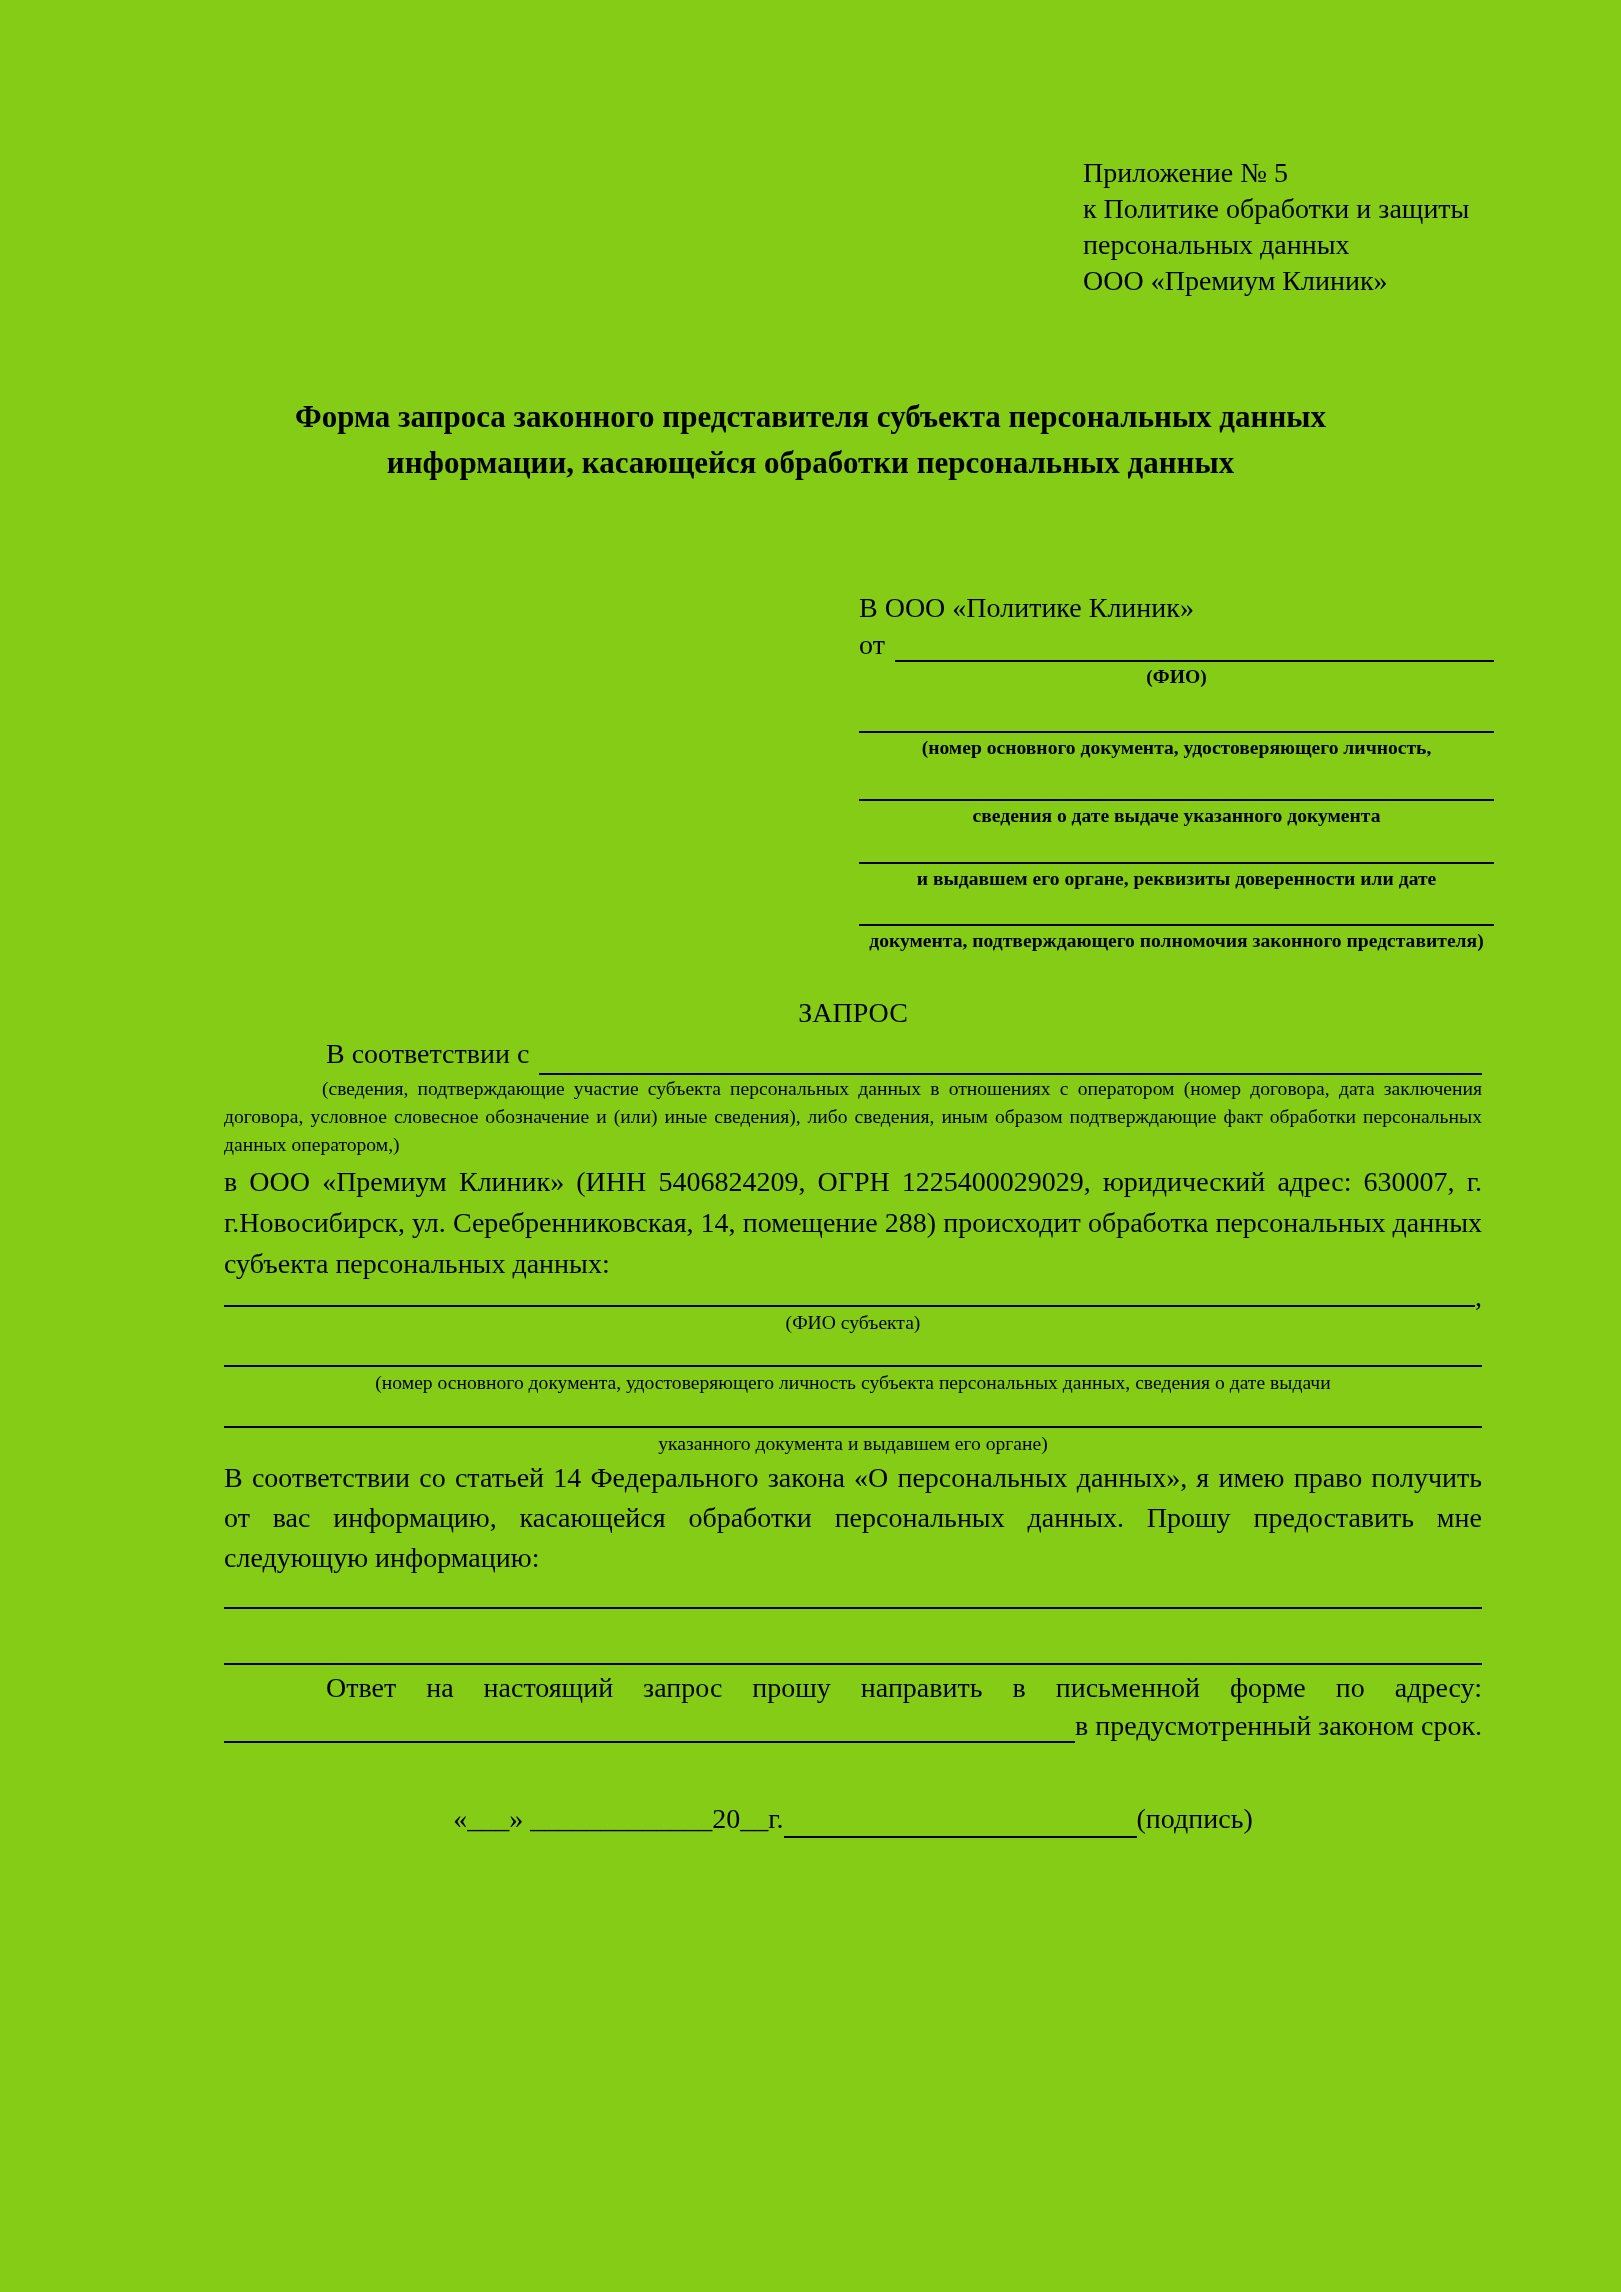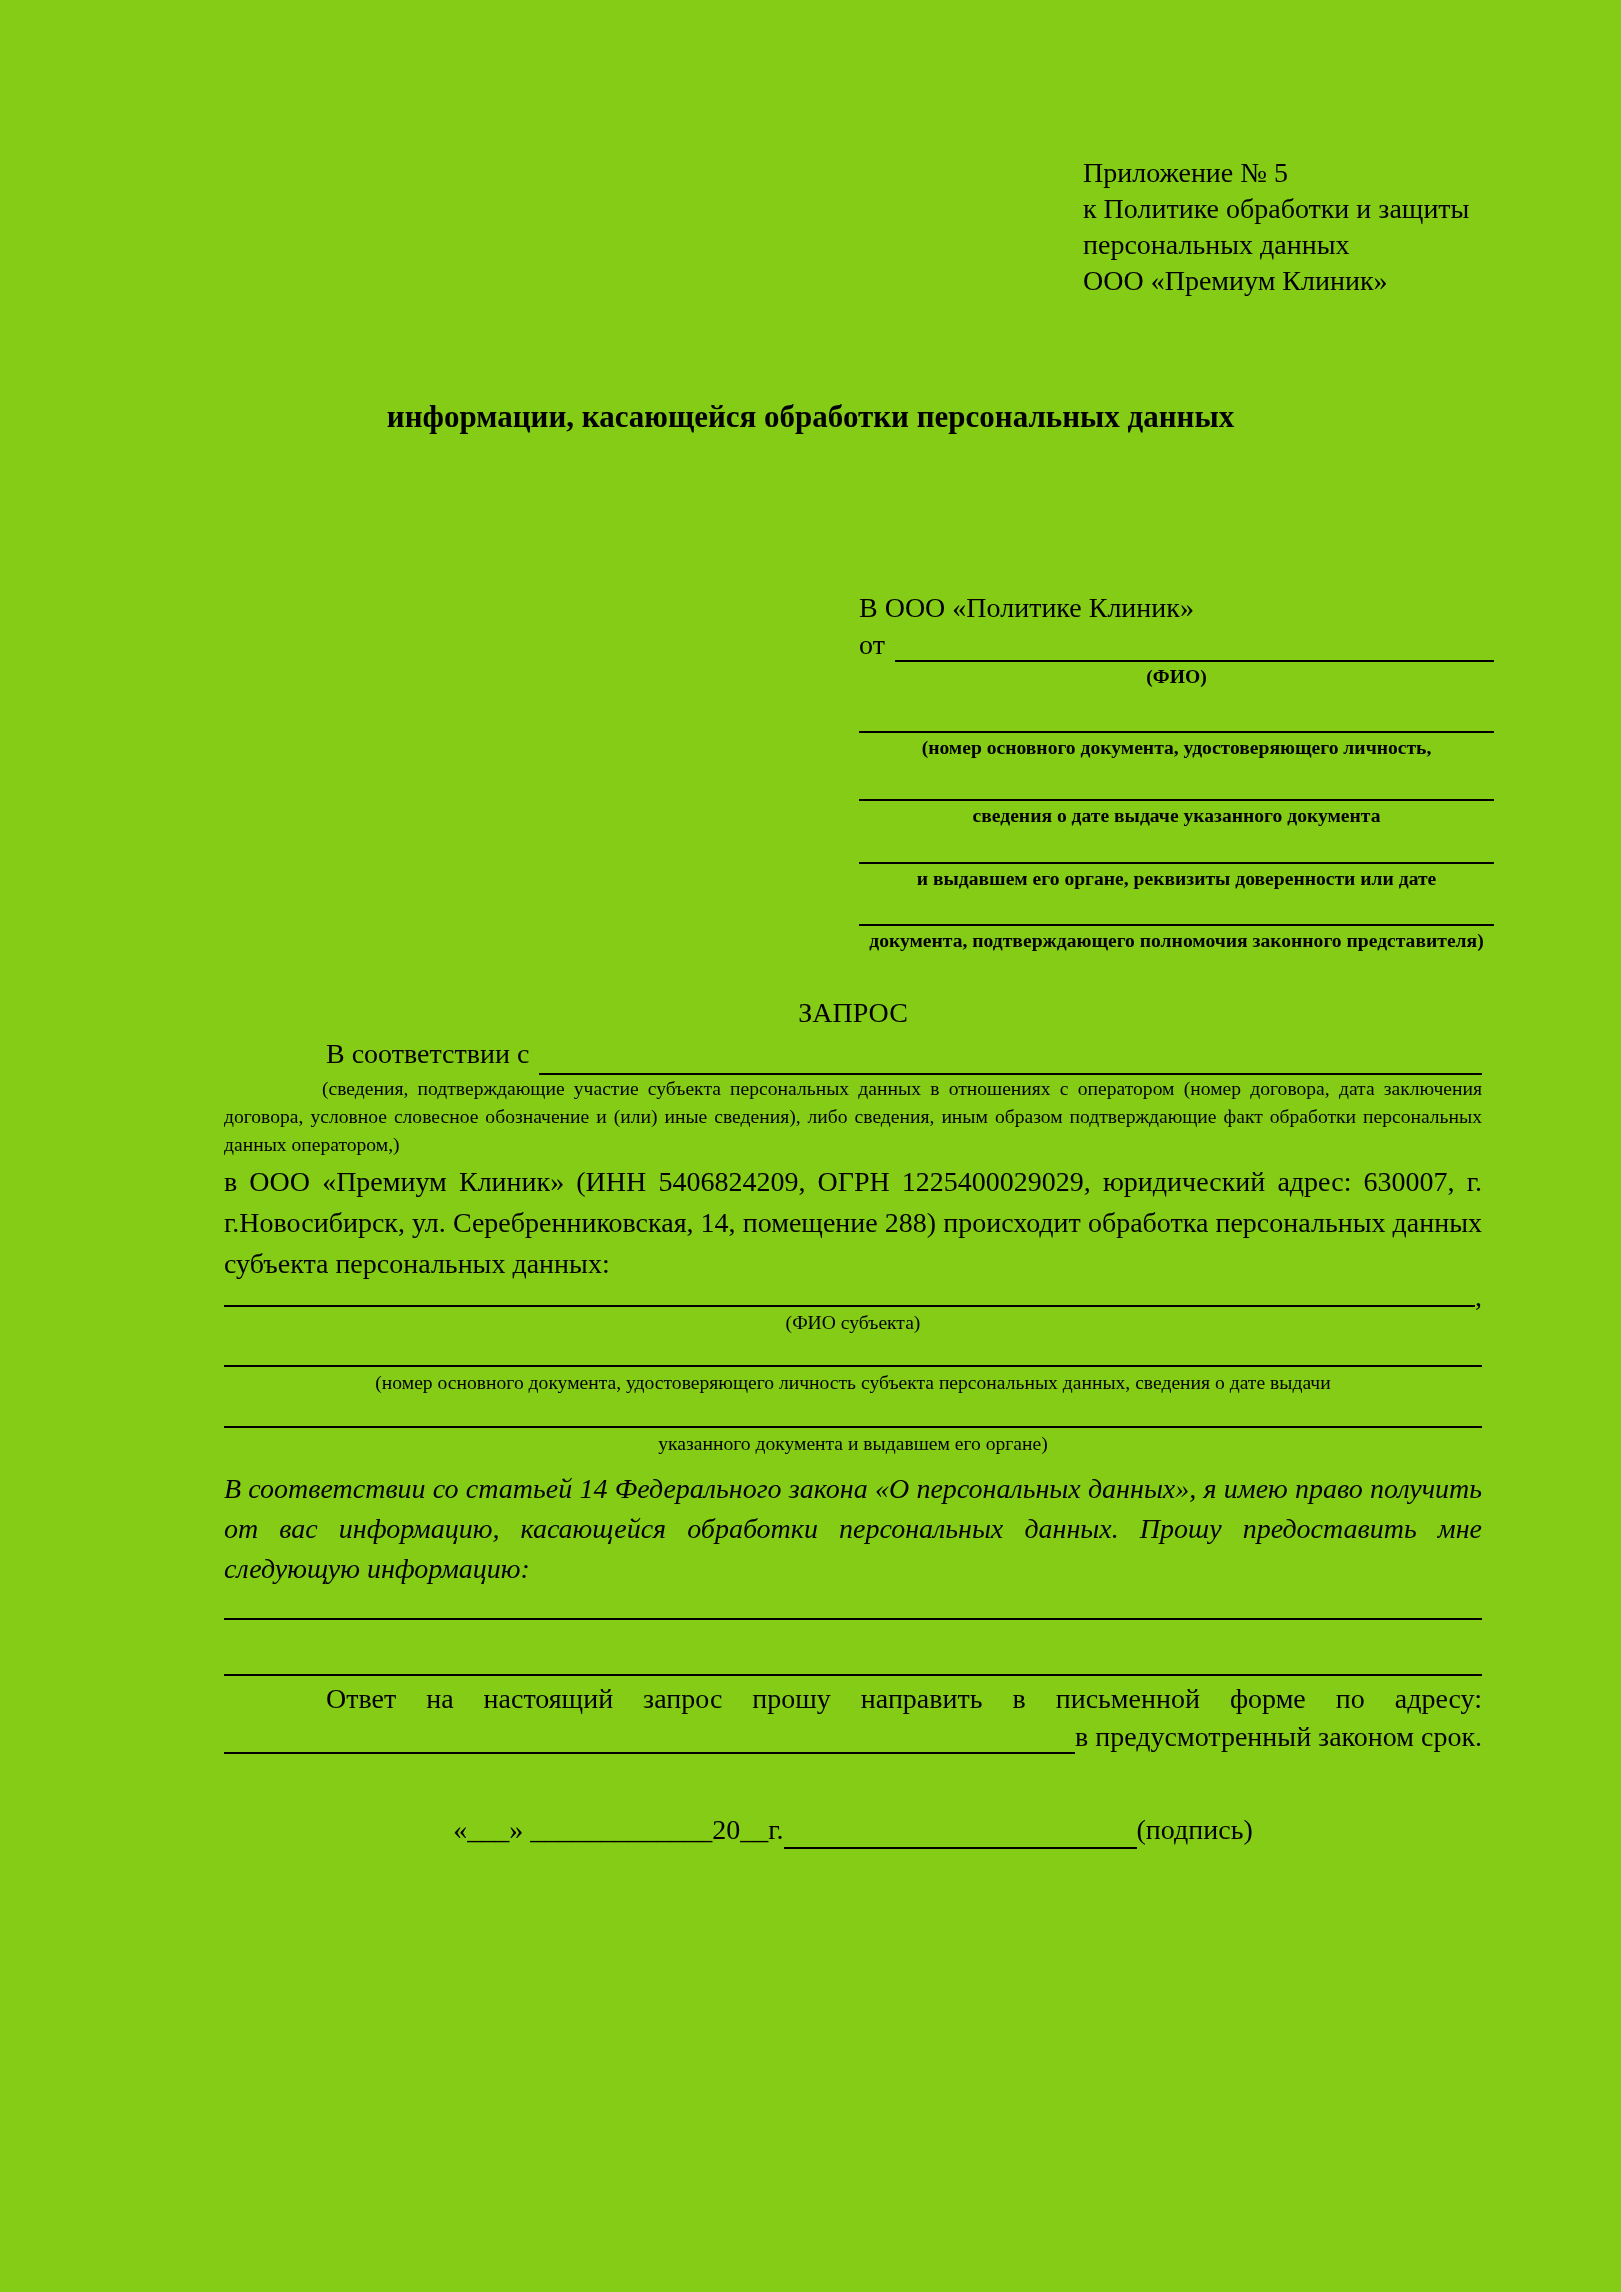--- a/index.html
+++ b/index.html
@@ -88,21 +88,21 @@
     line-height: 41px;
     text-align: justify;
   }
   .op-par { margin-top: 2px; }
   .fio-row { display: flex; align-items: flex-end; height: 21.6px; margin-top: 2px; }
   .fio-row .fill { height: 21.6px; }
   .fio-row .comma { line-height: 21.6px; }
   .main .cap { margin-top: 2.9px; }
   .sub-line-a { height: 31px; }
   .sub-line-b { height: 33px; }
-  .law-par { margin-top: 12px; line-height: 40px; font-style: italic; }
+  .law-par { margin-top: 1px; line-height: 40px; }
   .free-line-1 { height: 31px; }
   .free-line-2 { height: 56px; }
   .answer-1 {
     margin-top: 2px;
     line-height: 41px;
     text-align: justify;
     text-align-last: justify;
     text-indent: 102px;
   }
   .answer-2 { display: flex; align-items: flex-end; height: 35px; text-align: center; }
@@ -128,20 +128,21 @@
 <div class="page">
 
   <div class="annex">
     <div>Приложение № 5</div>
     <div>к Политике обработки и защиты</div>
     <div>персональных данных</div>
     <div>ООО «Премиум Клиник»</div>
   </div>
 
   <div class="doc-title">
+    <div>Форма запроса законного представителя субъекта персональных данных</div>
     <div>информации, касающейся обработки персональных данных</div>
   </div>
 
   <div class="addressee">
     <div>В ООО «Политике Клиник»</div>
     <div class="from-row">
       <span class="lbl">от</span>
       <span class="fill"></span>
     </div>
     <div class="cap">(ФИО)</div>

